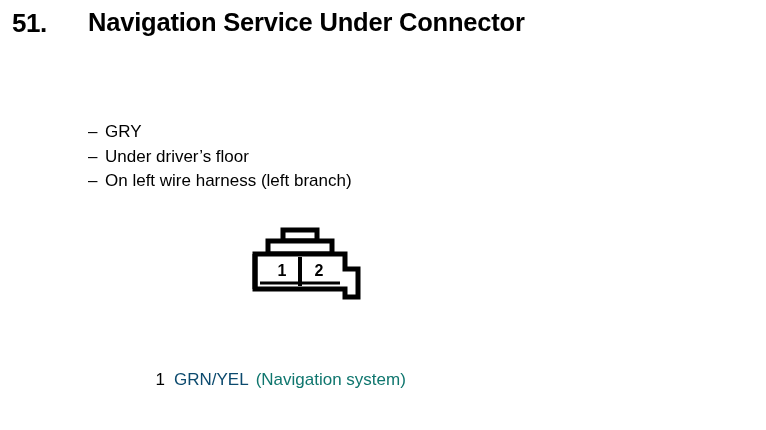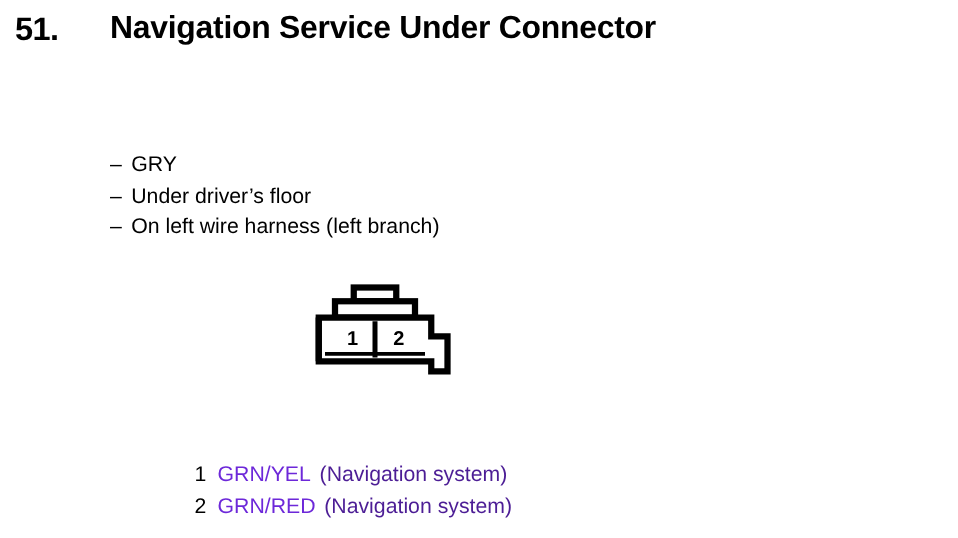--- a/index.html
+++ b/index.html
@@ -89,25 +89,25 @@
     line-height: 25px;
     white-space: nowrap;
   }
   .legend-num {
     display: inline-block;
     width: 13px;
     text-align: right;
   }
   .legend-wire {
     margin-left: 9px;
-    color: #6d28d9;
+    color: #0c4a6e;
   }
   .legend-desc {
     margin-left: 7px;
-    color: #4c1d95;
+    color: #0f766e;
   }
 </style>
 </head>
 <body>
 
 <div class="header">
   <div class="item-number">51.</div>
   <div class="title-block">
     <div class="title-line">Navigation Service Under Connector</div>
   </div>
@@ -142,16 +142,13 @@
 
     <text class="pin-label" x="32" y="50" text-anchor="middle">1</text>
     <text class="pin-label" x="69" y="50" text-anchor="middle">2</text>
   </svg>
 </div>
 
 <div class="legend">
   <div class="legend-row">
     <span class="legend-num">1</span><span class="legend-wire">GRN/YEL</span><span class="legend-desc">(Navigation system)</span>
   </div>
-  <div class="legend-row">
-    <span class="legend-num">2</span><span class="legend-wire">GRN/RED</span><span class="legend-desc">(Navigation system)</span>
-  </div>
 </div>
 
 </body></html>

